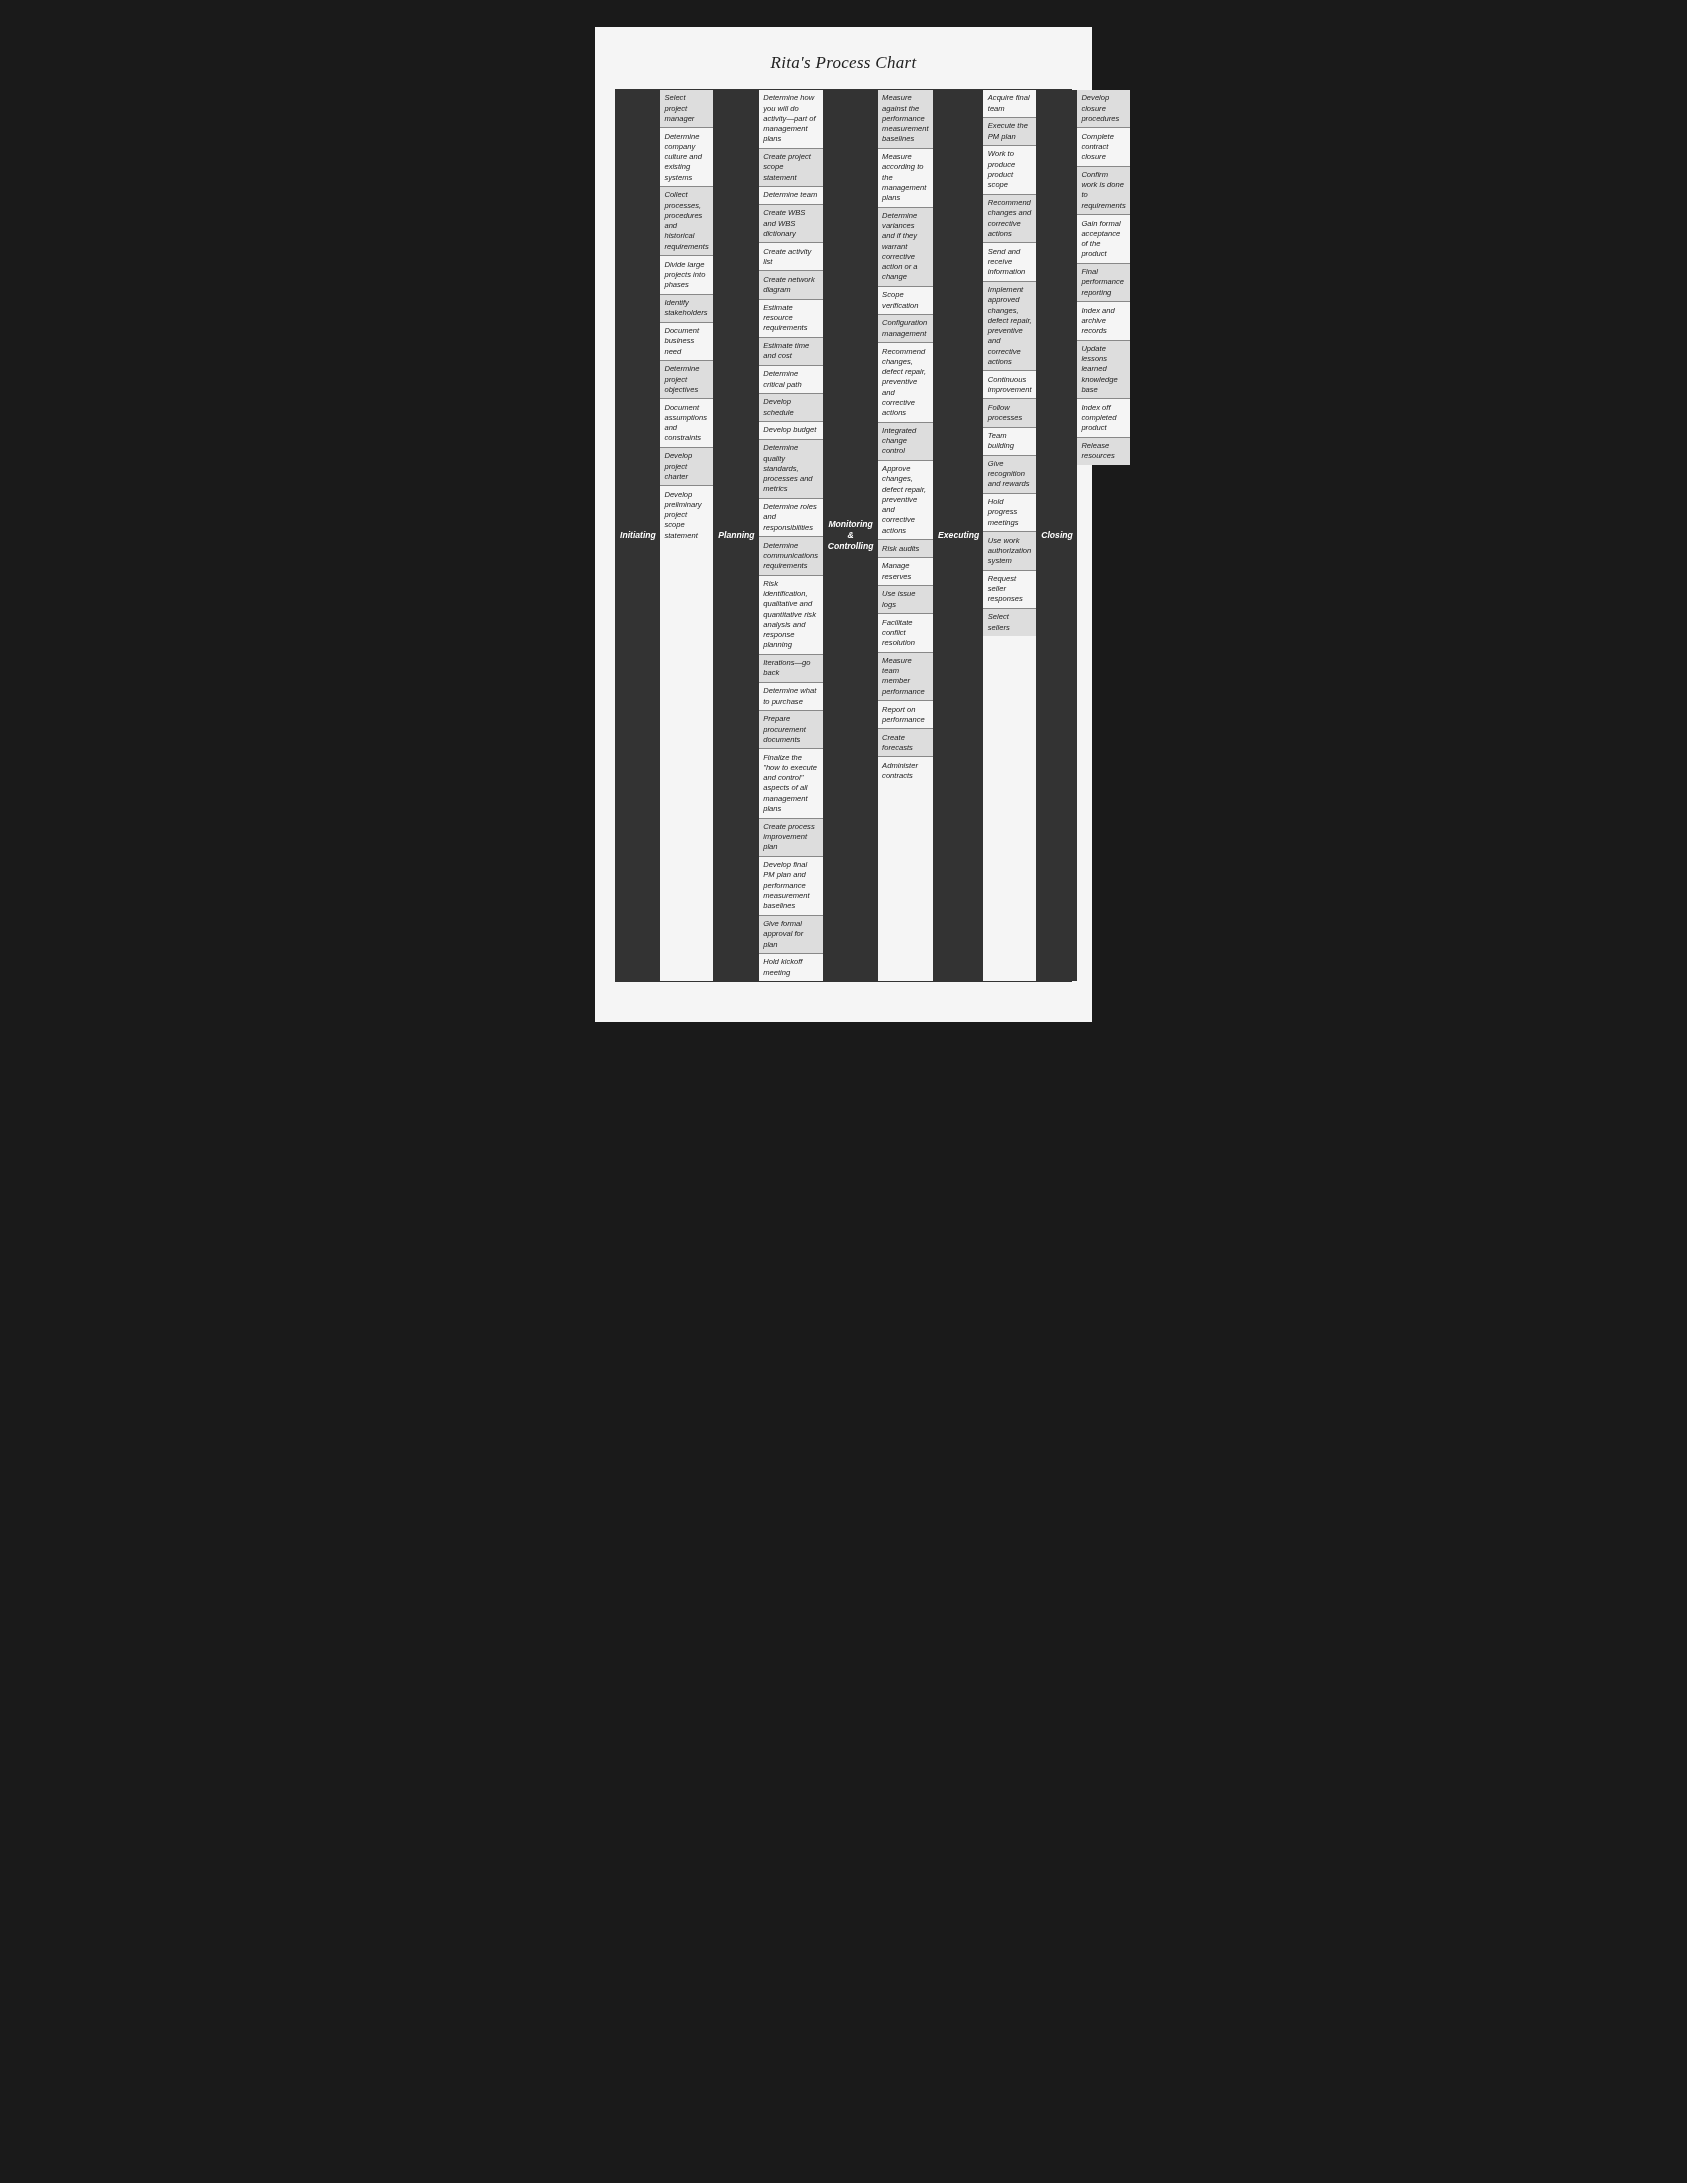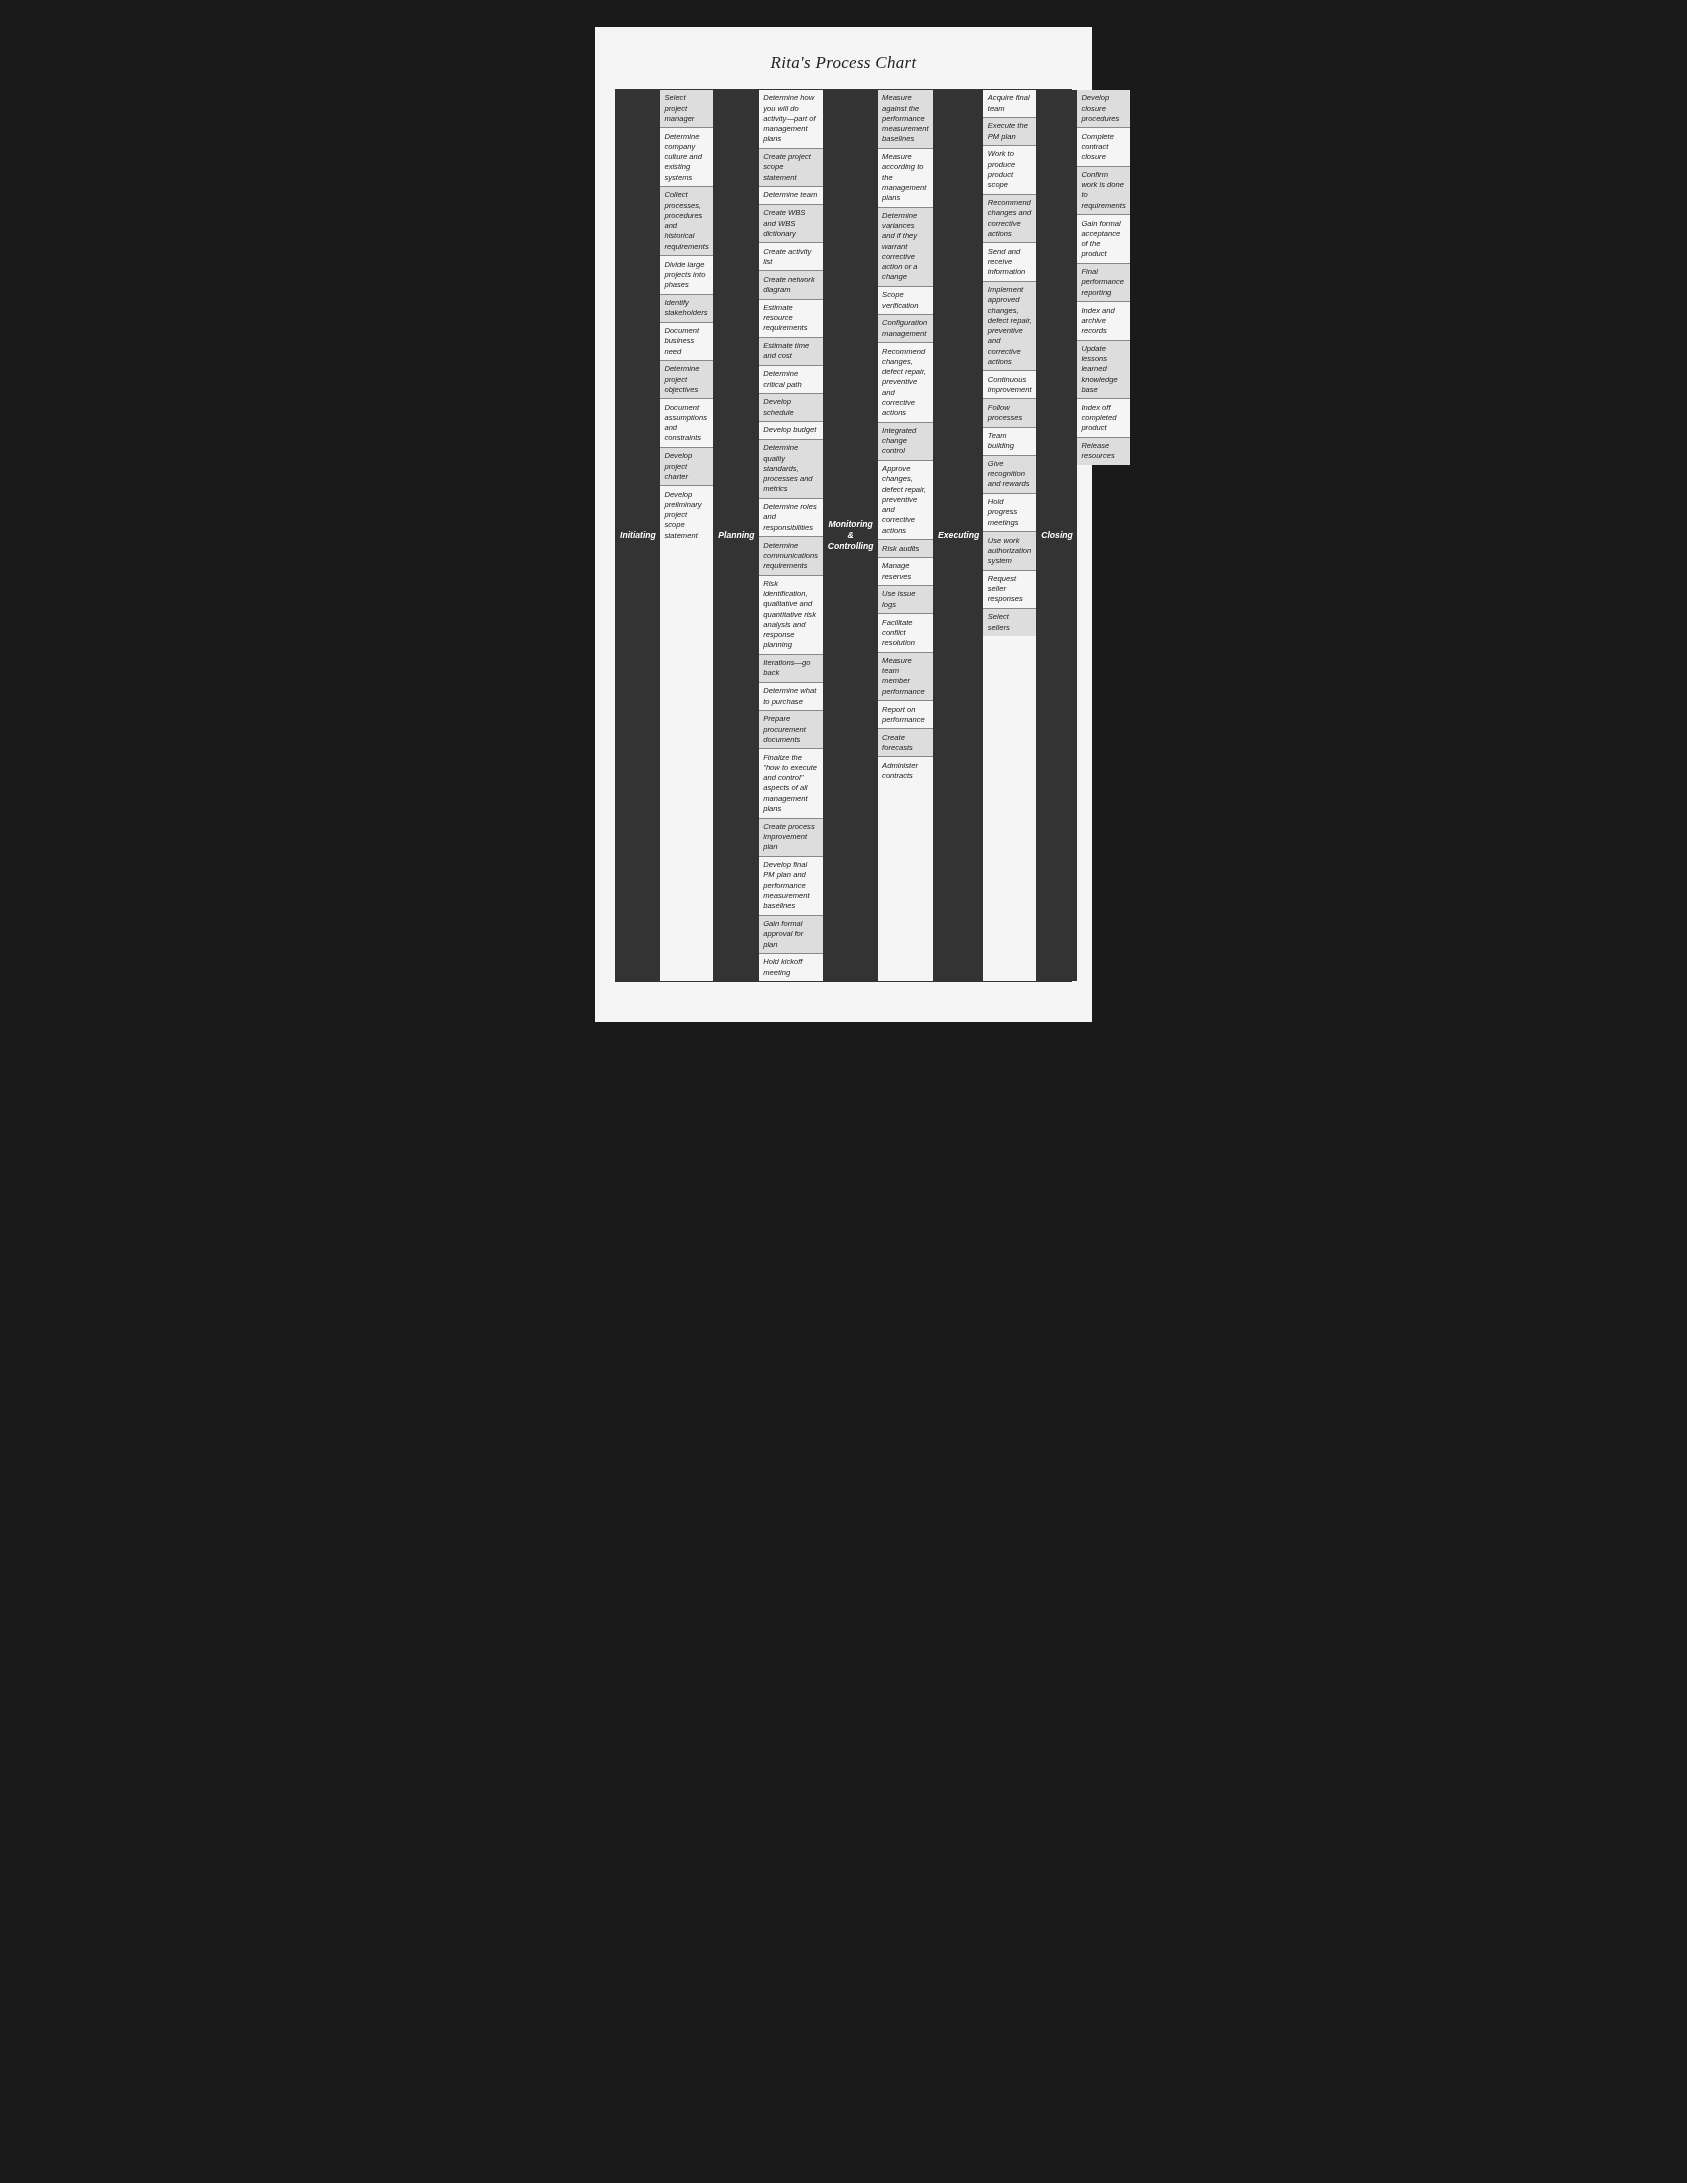--- a/index.html
+++ b/index.html
@@ -119,21 +119,21 @@
           <div class="item">Determine quality standards, processes and metrics</div>
           <div class="item">Determine roles and responsibilities</div>
           <div class="item">Determine communications requirements</div>
           <div class="item">Risk identification, qualitative and quantitative risk analysis and response planning</div>
           <div class="item">Iterations—go back</div>
           <div class="item">Determine what to purchase</div>
           <div class="item">Prepare procurement documents</div>
           <div class="item">Finalize the "how to execute and control" aspects of all management plans</div>
           <div class="item">Create process improvement plan</div>
           <div class="item">Develop final PM plan and performance measurement baselines</div>
-          <div class="item">Gain formal approval for plan</div>
+          <div class="item">Give formal approval for plan</div>
           <div class="item">Hold kickoff meeting</div>
         </div>
       </div>
       <div class="column col-monitoring">
         <div class="col-header">Monitoring &amp; Controlling</div>
         <div class="col-items">
           <div class="item">Measure against the performance measurement baselines</div>
           <div class="item">Measure according to the management plans</div>
           <div class="item">Determine variances and if they warrant corrective action or a change</div>
           <div class="item">Scope verification</div>

